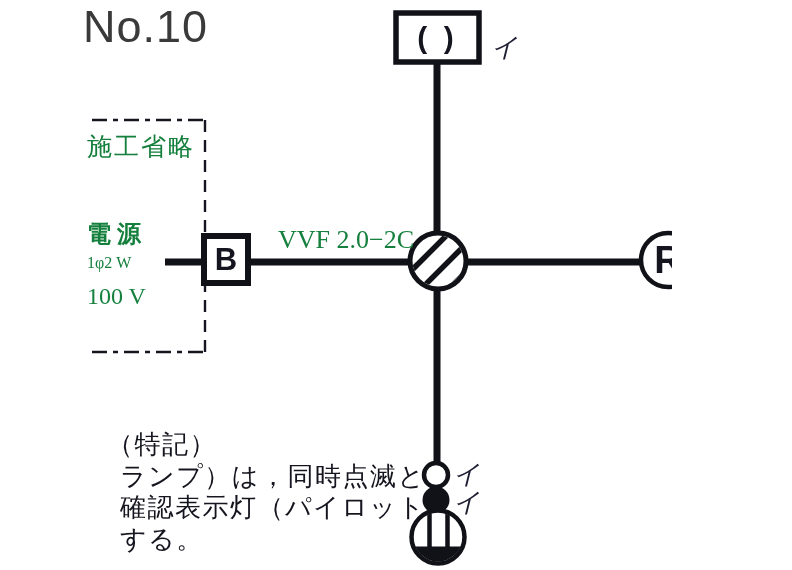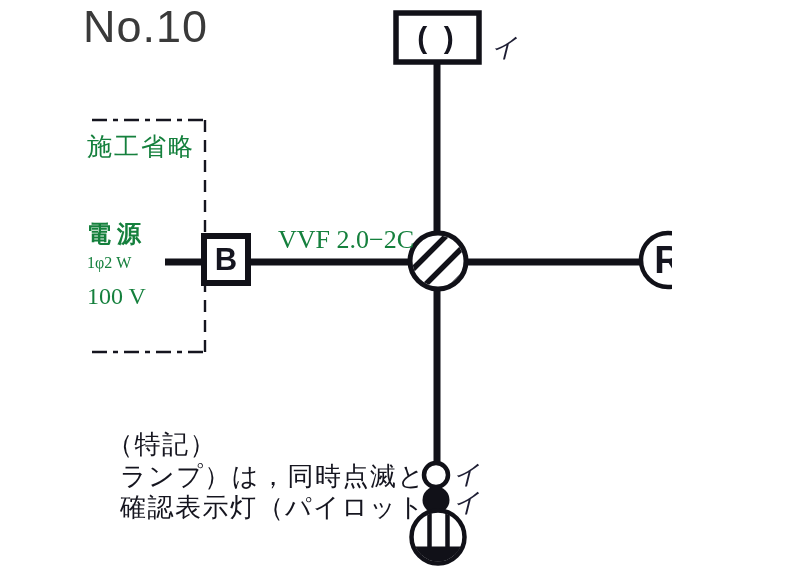--- a/index.html
+++ b/index.html
@@ -100,15 +100,16 @@
 
   <div class="t serif mark mark-top">イ</div>
   <div class="t serif mark mark-r">イ</div>
   <div class="t serif mark mark-pilot">イ</div>
   <div class="t serif mark mark-switch">イ</div>
 
   <div class="notes serif">
     <div>（特記）</div>
     <div class="body">ランプ）は，同時点滅と</div>
     <div class="body">確認表示灯（パイロット</div>
+    <div class="body">する。</div>
   </div>
 
 </div>
 
 </body></html>

